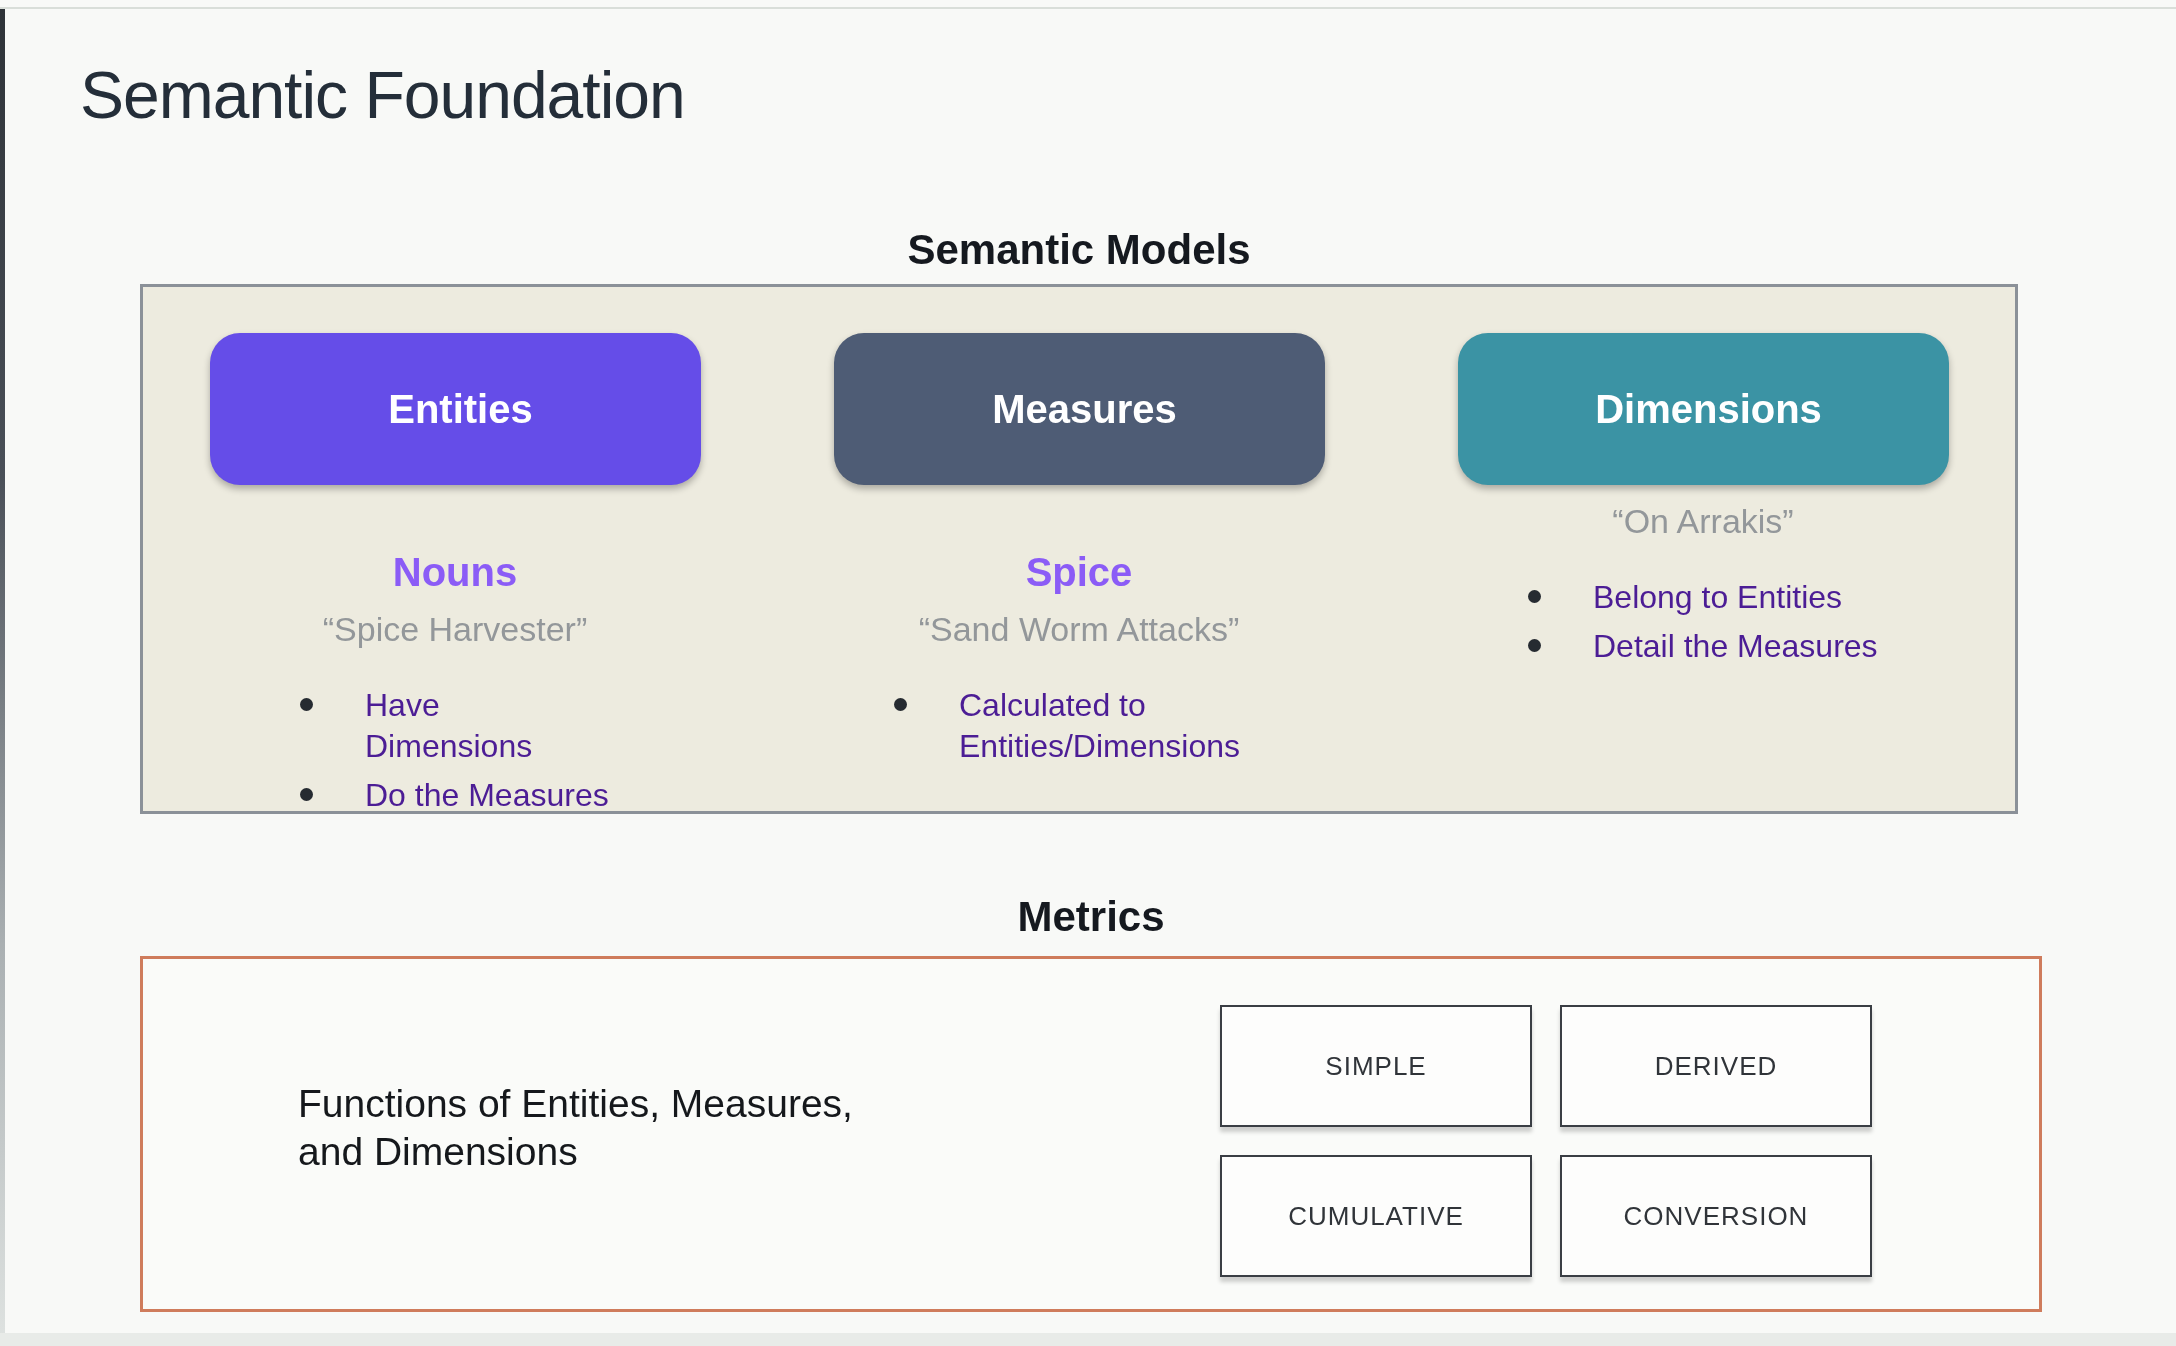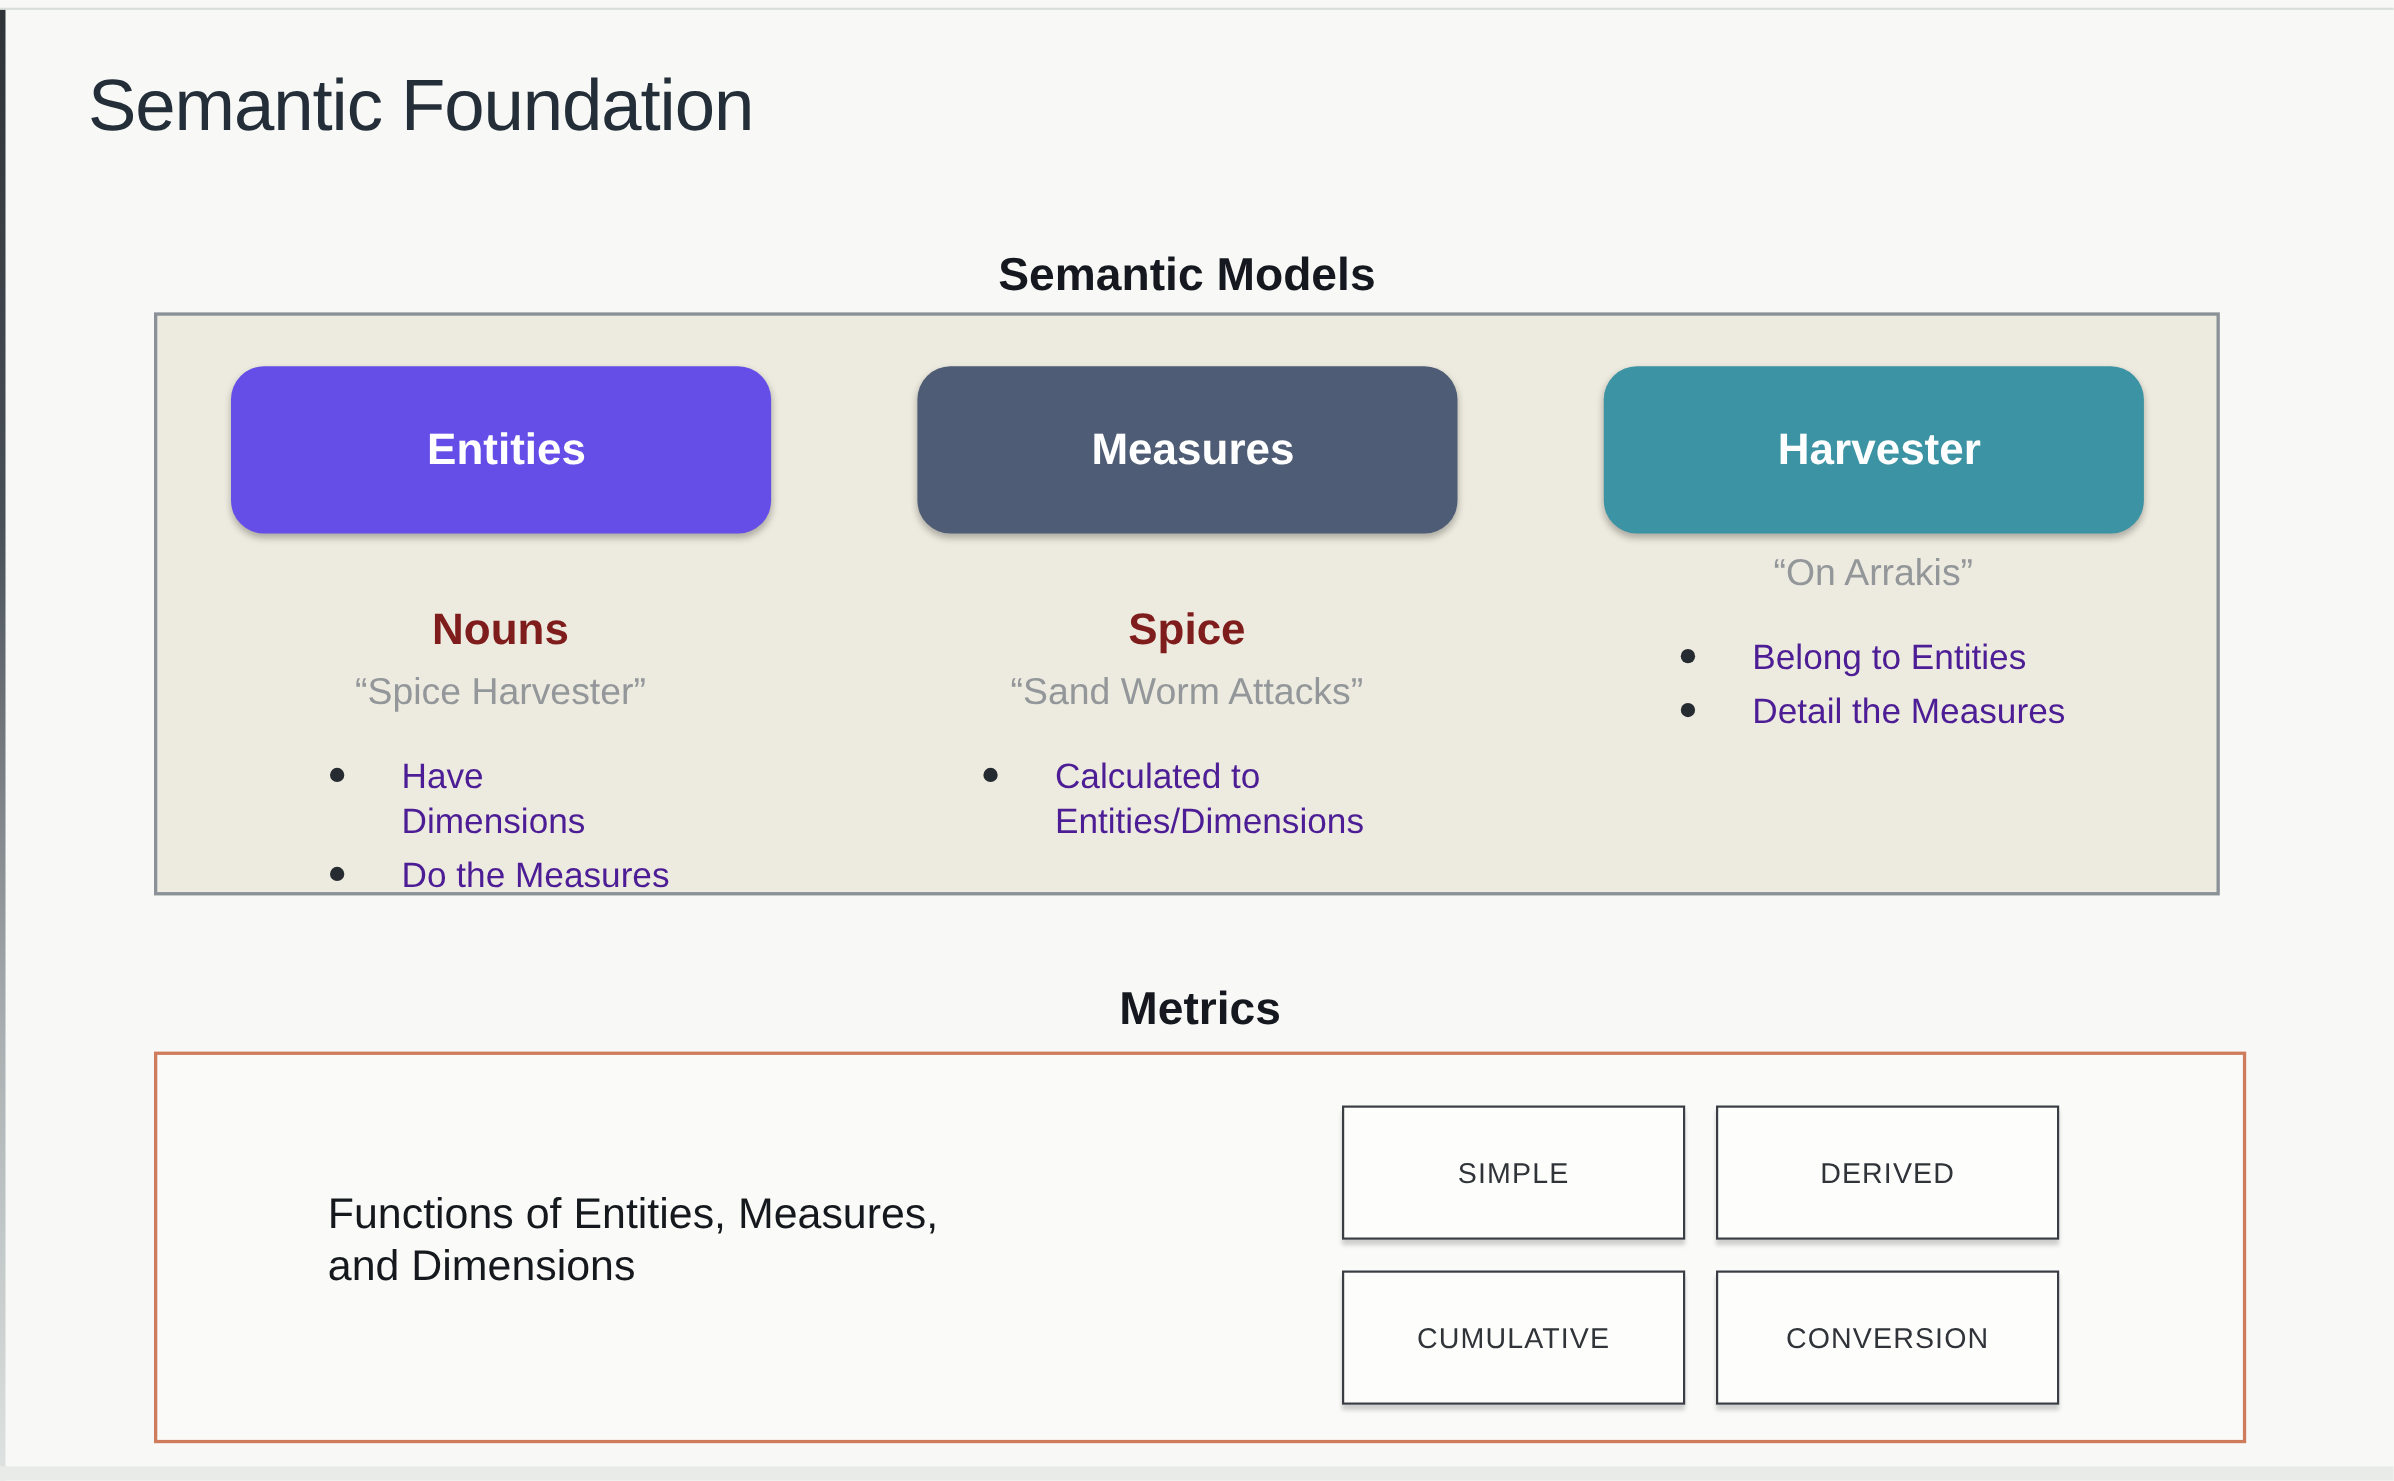--- a/index.html
+++ b/index.html
@@ -31,21 +31,21 @@
     display:flex;flex-direction:row;
   }
   .sm-col{flex:1 1 0;padding-top:46px;text-align:center;}
   .pill{
     width:480px;height:152px;margin:0 auto;border-radius:30px;
     display:flex;align-items:center;justify-content:center;
     color:#ffffff;font-size:40px;font-weight:700;
     box-shadow:0 4px 7px rgba(0,0,0,0.28);
     padding-left:11px;
   }
-  .col-header{margin-top:66px;font-size:40px;font-weight:700;color:#7f1d1d;line-height:1.05;}
+  .col-header{margin-top:66px;font-size:40px;font-weight:700;color:#8b5cf6;line-height:1.05;}
   .col-quote{margin-top:17px;font-size:34px;font-weight:400;color:#93979a;}
   .bullets{margin:36px auto 0 auto;text-align:left;}
   .bullet-row{display:flex;align-items:flex-start;margin-bottom:8px;}
   .bullet-dot{width:13px;height:13px;border-radius:50%;background:#262b31;flex:0 0 13px;margin:13px 0 0 0;}
   .bullet-text{margin-left:52px;font-size:32px;color:#4c1d95;line-height:1.28;}
   .col-entities .bullets{width:310px;}
   .col-measures .bullets{width:370px;}
   .col-measures .bullet-text{max-width:300px;}
   .col-dimensions .bullets{width:350px;}
 
@@ -109,21 +109,21 @@
     <div class="col-quote">“Sand Worm Attacks”</div>
     <div class="bullets">
       <div class="bullet-row">
         <span class="bullet-dot"></span>
         <span class="bullet-text">Calculated to Entities/Dimensions</span>
       </div>
     </div>
   </div>
 
   <div class="sm-col col-dimensions">
-    <div class="pill" style="background: rgb(59, 147, 164);">Harvester</div>
+    <div class="pill" style="background: rgb(59, 147, 164);">Dimensions</div>
     <div class="col-quote">“On Arrakis”</div>
     <div class="bullets">
       <div class="bullet-row">
         <span class="bullet-dot"></span>
         <span class="bullet-text">Belong to Entities</span>
       </div>
       <div class="bullet-row">
         <span class="bullet-dot"></span>
         <span class="bullet-text">Detail the Measures</span>
       </div>

